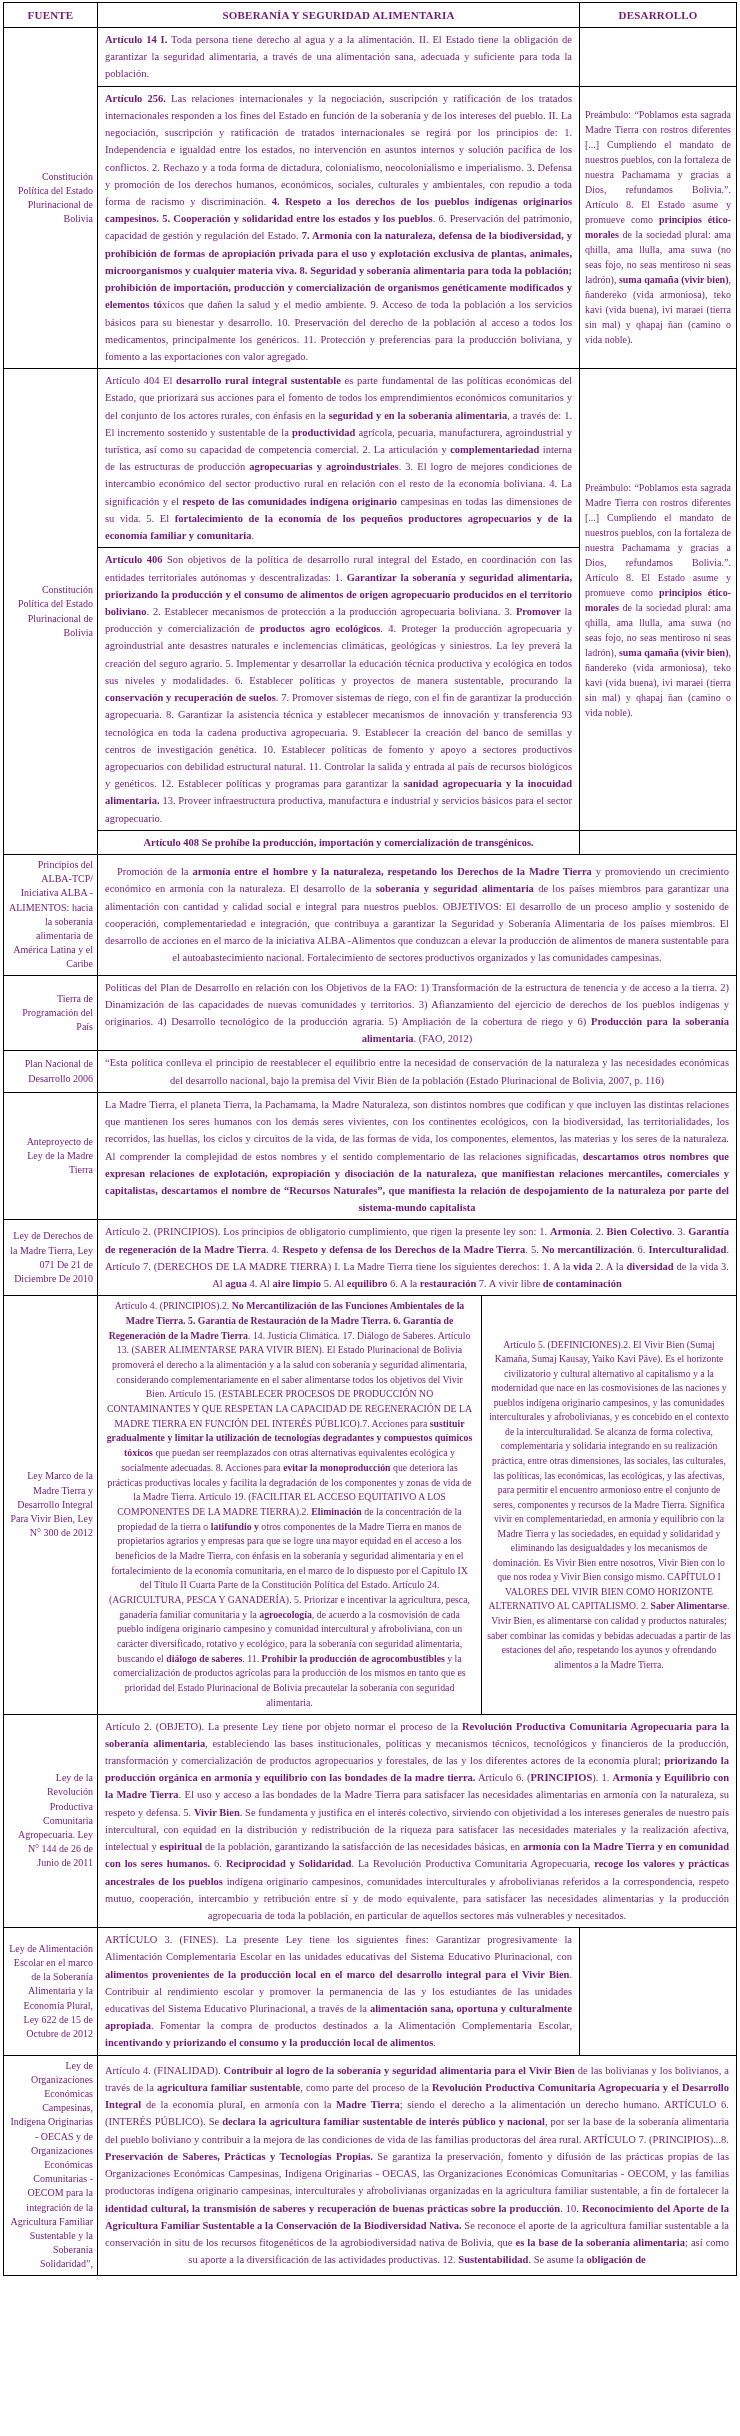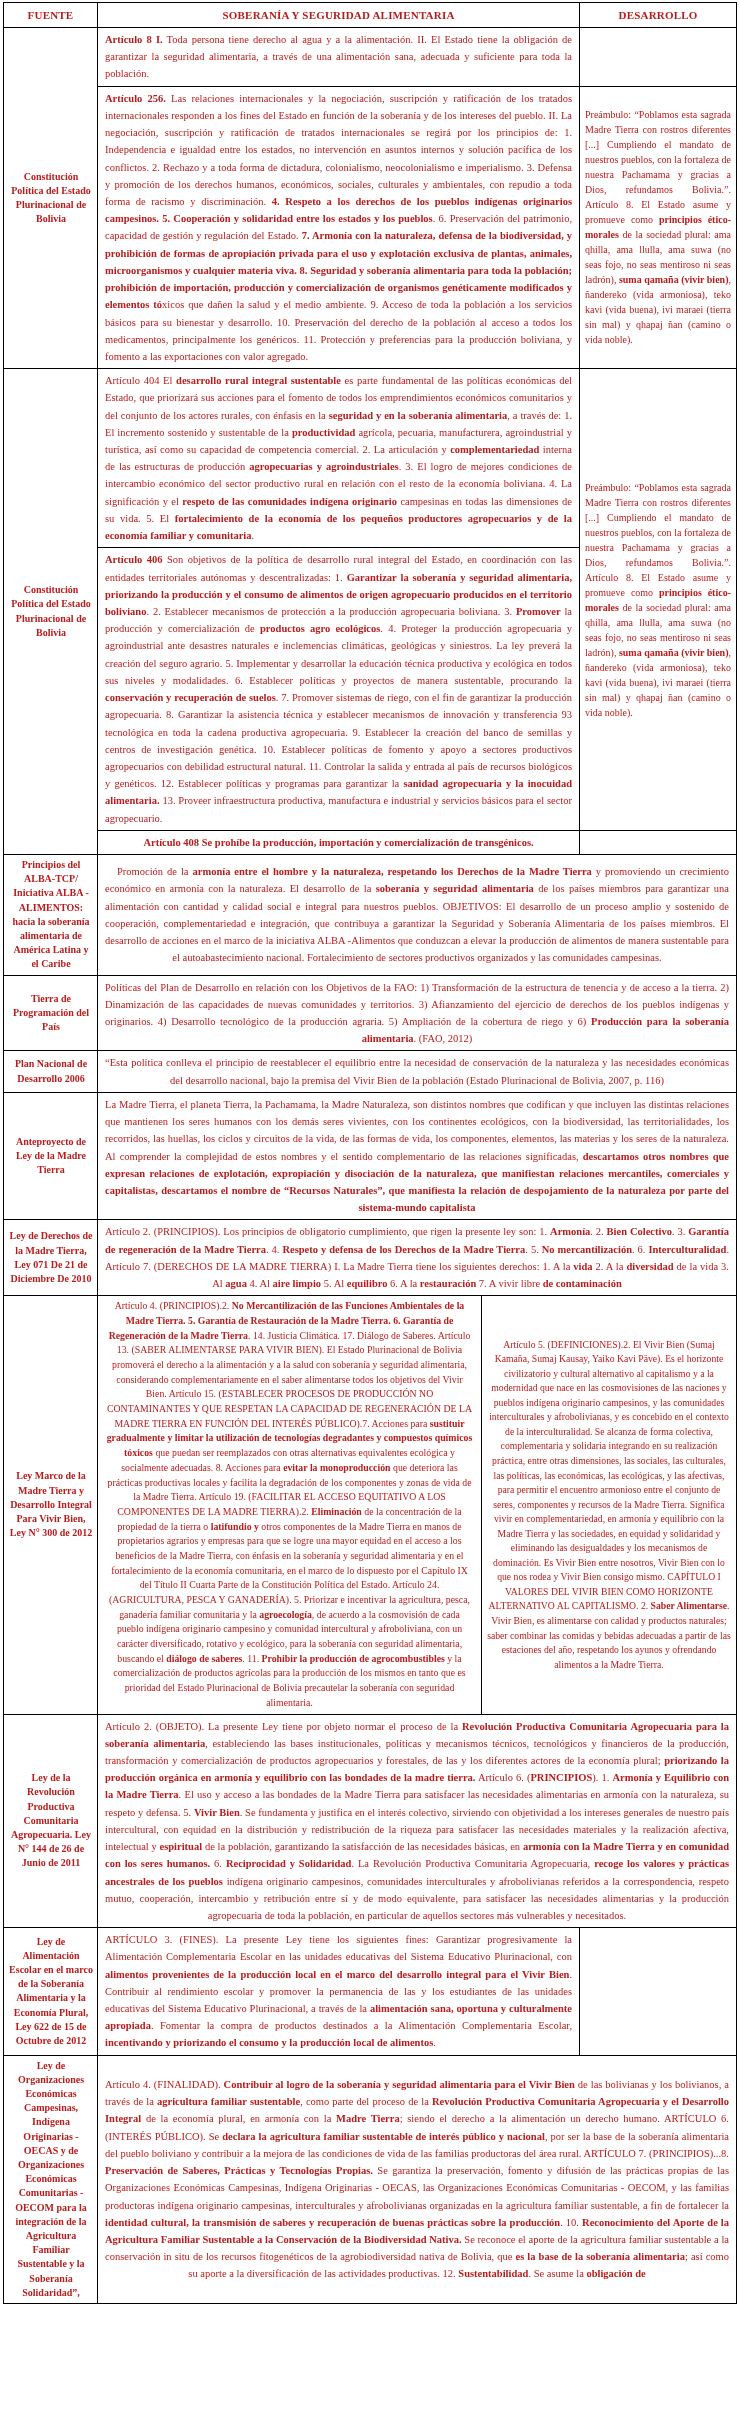--- a/index.html
+++ b/index.html
@@ -1,37 +1,37 @@
 <!DOCTYPE html>
 <html lang="es"><head>
 <meta charset="utf-8">
 <style>
   html,body{margin:0;padding:0;background:#ffffff;}
   .page{
     width:740px;height:2436px;overflow:hidden;background:#fff;
     box-sizing:border-box;padding:2px 3px;
-    font-family:"Liberation Serif","DejaVu Serif",serif;color:#b91c1c;
+    font-family:"Liberation Serif","DejaVu Serif",serif;color:#701a75;
   }
   table.doc{
     width:100%;border-collapse:collapse;table-layout:fixed;
   }
   table.doc th, table.doc td{
     border:1px solid #000;
     vertical-align:middle;
     box-sizing:border-box;
   }
   th{
     font-size:11px;font-weight:bold;text-align:center;
     padding:6px 2px;letter-spacing:.2px;
   }
   td{
     font-size:10.5px;line-height:1.64;padding:3px 7px;text-align:center;
   }
   td.src{
-    font-size:10px;line-height:1.42;padding:3px 4px 3px 5px;text-align:center;font-weight:bold;
+    font-size:10px;line-height:1.42;padding:3px 4px 3px 5px;text-align:right;
   }
   .just{text-align:justify;}
   .jc{text-align:justify;text-align-last:center;}
   .cen{text-align:center;}
   .ind{text-indent:12px;}
   td.side{
     font-size:10px;line-height:1.5;text-align:justify;padding:3px 5px;
   }
   td.side-cen{
     font-size:9.7px;line-height:1.5;text-align:center;padding:3px 5px;
@@ -55,21 +55,21 @@
 
     <tbody>
         <tr>
       <th>FUENTE</th>
       <th colspan="2">SOBERANÍA Y SEGURIDAD ALIMENTARIA</th>
       <th>DESARROLLO</th>
     </tr>
 
     <tr>
       <td class="src" rowspan="2">Constitución Política del Estado Plurinacional de Bolivia</td>
-      <td colspan="2" class="just"><b>Artículo 8 I.</b> Toda persona tiene derecho al agua y a la alimentación. II. El Estado tiene la obligación de garantizar la seguridad alimentaria, a través de una alimentación sana, adecuada y suficiente para toda la población.</td>
+      <td colspan="2" class="just"><b>Artículo 14 I.</b> Toda persona tiene derecho al agua y a la alimentación. II. El Estado tiene la obligación de garantizar la seguridad alimentaria, a través de una alimentación sana, adecuada y suficiente para toda la población.</td>
       <td class="side"></td>
     </tr>
 
     <tr>
       <td colspan="2" class="just"><b>Artículo 256.</b> Las relaciones internacionales y la negociación, suscripción y ratificación de los tratados internacionales responden a los fines del Estado en función de la soberanía y de los intereses del pueblo. II. La negociación, suscripción y ratificación de tratados internacionales se regirá por los principios de: 1. Independencia e igualdad entre los estados, no intervención en asuntos internos y solución pacífica de los conflictos. 2. Rechazo y a toda forma de dictadura, colonialismo, neocolonialismo e imperialismo. 3. Defensa y promoción de los derechos humanos, económicos, sociales, culturales y ambientales, con repudio a toda forma de racismo y discriminación. <b>4. Respeto a los derechos de los pueblos indígenas originarios campesinos. 5. Cooperación y solidaridad entre los estados y los pueblos</b>. 6. Preservación del patrimonio, capacidad de gestión y regulación del Estado. <b>7. Armonía con la naturaleza, defensa de la biodiversidad, y prohibición de formas de apropiación privada para el uso y explotación exclusiva de plantas, animales, microorganismos y cualquier materia viva. 8. Seguridad y soberanía alimentaria para toda la población; prohibición de importación, producción y comercialización de organismos genéticamente modificados y elementos tó</b>xicos que dañen la salud y el medio ambiente. 9. Acceso de toda la población a los servicios básicos para su bienestar y desarrollo. 10. Preservación del derecho de la población al acceso a todos los medicamentos, principalmente los genéricos. 11. Protección y preferencias para la producción boliviana, y fomento a las exportaciones con valor agregado.</td>
       <td class="side">Preámbulo: “Poblamos esta sagrada Madre Tierra con rostros diferentes [...] Cumpliendo el mandato de nuestros pueblos, con la fortaleza de nuestra Pachamama y gracias a Dios, refundamos Bolivia.”. Artículo 8. El Estado asume y promueve como <b>principios ético-morales</b> de la sociedad plural: ama qhilla, ama llulla, ama suwa (no seas fojo, no seas mentiroso ni seas ladrón), <b>suma qamaña (vivir bien)</b>, ñandereko (vida armoniosa), teko kavi (vida buena), ivi maraei (tierra sin mal) y qhapaj ñan (camino o vida noble).</td>
     </tr>
 
     <tr>
       <td class="src" rowspan="3">Constitución Política del Estado Plurinacional de Bolivia</td>

